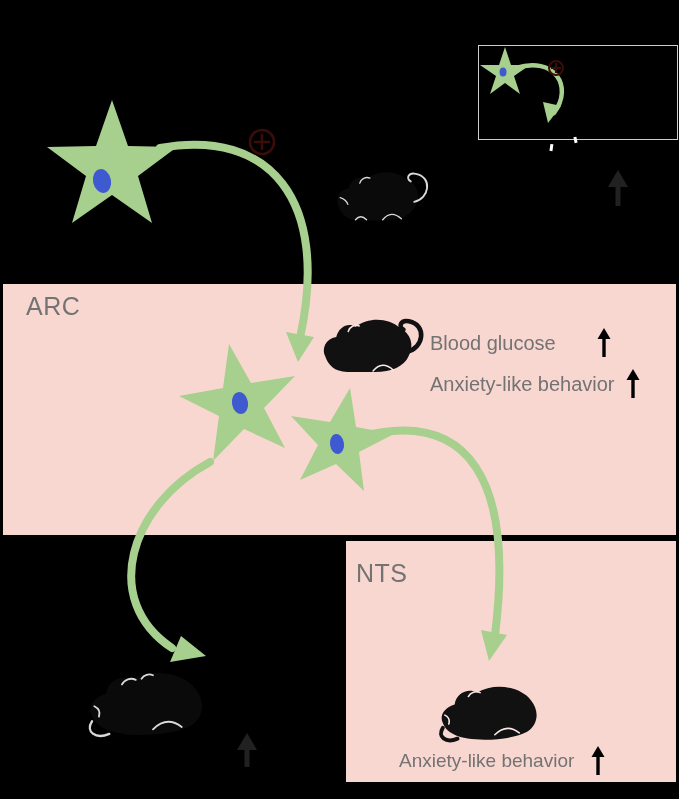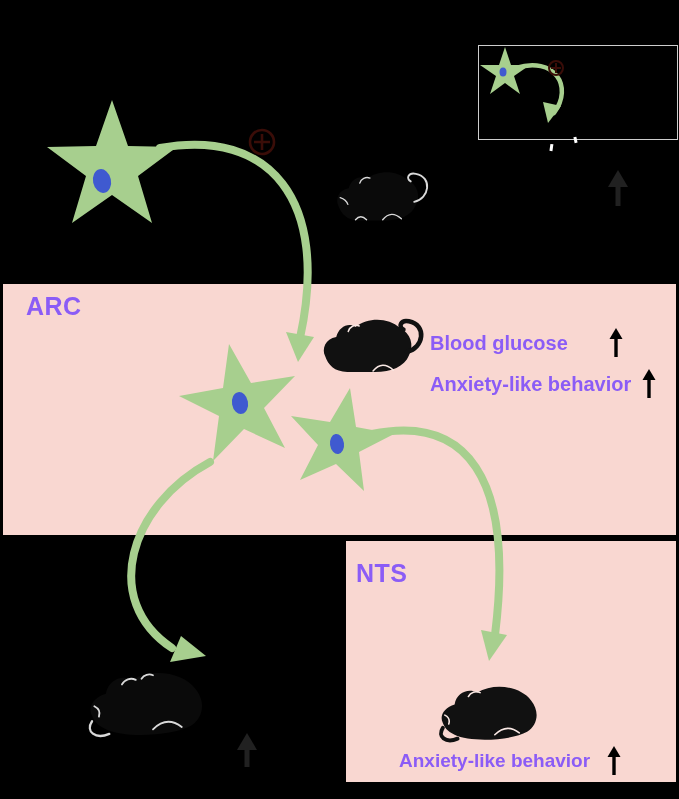--- a/index.html
+++ b/index.html
@@ -7,21 +7,21 @@
     position:relative;width:679px;height:799px;overflow:hidden;
     background:#000000;font-family:"Liberation Sans",sans-serif;
   }
   .region{position:absolute;box-sizing:border-box;z-index:1;}
   .box-top{left:0;top:45px;width:679px;height:236px;background:#000;border:3px solid #000;}
   .box-arc{left:0;top:281px;width:679px;height:257px;background:#f9d7d1;border:3px solid #000;}
   .box-bottom-left{left:0;top:538px;width:346px;height:247px;background:#000;border:3px solid #000;}
   .box-nts{left:343px;top:538px;width:336px;height:247px;background:#f9d7d1;border:3px solid #000;}
   .inset-box{left:478px;top:45px;width:200px;height:95px;background:#000;border:1px solid #cdcdcd;}
   .overlay{position:absolute;left:0;top:0;z-index:2;pointer-events:none;}
-  .txt{position:absolute;z-index:3;color:#8b5cf6;font-weight:bold;white-space:nowrap;}
+  .txt{position:absolute;z-index:3;color:#737373;font-weight:normal;white-space:nowrap;}
   .region-label{font-size:25px;letter-spacing:0.5px;}
   .label-arc{left:26px;top:292px;}
   .label-nts{left:356px;top:559px;}
   .anno-row{display:flex;align-items:center;font-size:20px;}
   .row-bg{left:430px;top:328px;gap:20px;}
   .row-anx-arc{left:430px;top:369px;}
   .row-anx-nts{left:399px;top:746px;font-size:19px;}
   .up-arrow{display:block;}
   .m-bg{margin-left:20px;}
   .m-anx-arc{margin-left:10px;}

